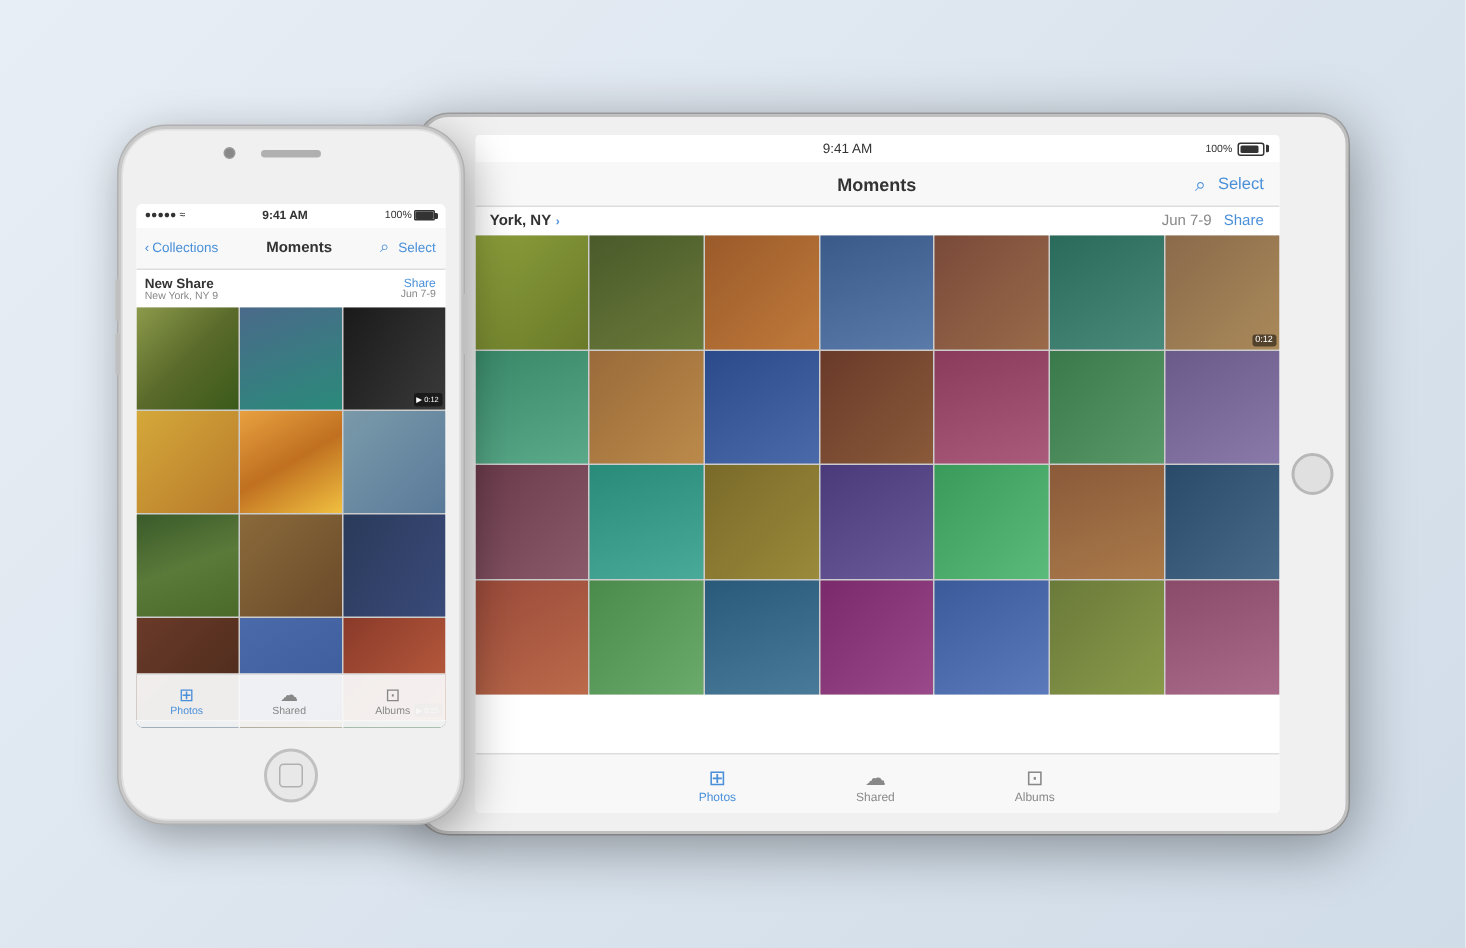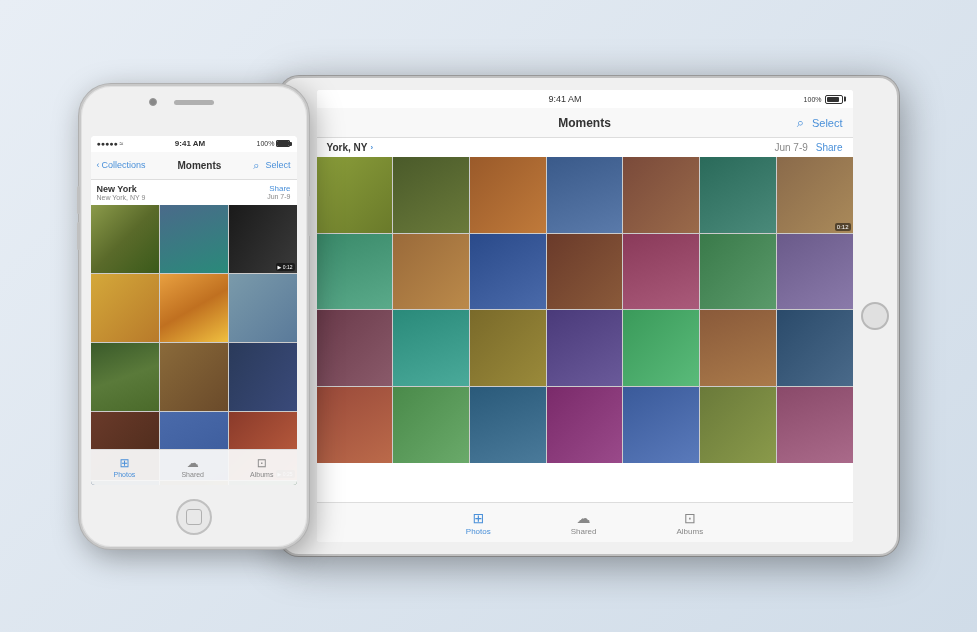--- a/index.html
+++ b/index.html
@@ -474,21 +474,21 @@
       </span>
       <span class="nav-title">Moments</span>
       <span class="nav-actions">
         <span class="nav-search">⌕</span>
         <span class="nav-select">Select</span>
       </span>
     </div>
 
     <div class="iphone-moment-header">
       <div class="moment-info">
-        <div class="moment-city">New York</div>
+        <div class="moment-city">New Share</div>
         <div class="moment-sub">New York, NY 9</div>
       </div>
       <div class="moment-share">
         <span class="share-label" style="color:#4a90d9;font-size:8px;">Share</span>
         <span class="share-date">Jun 7-9</span>
       </div>
     </div>
 
     <div class="photo-grid-iphone" id="iphone-grid" style="grid-template-columns: repeat(3, 1fr);">
     <div class="photo-cell" style="background: linear-gradient(135deg, rgb(139, 154, 74) 0%, rgb(90, 106, 42) 50%, rgb(58, 90, 26) 100%); aspect-ratio: 1 / 1;"></div>

